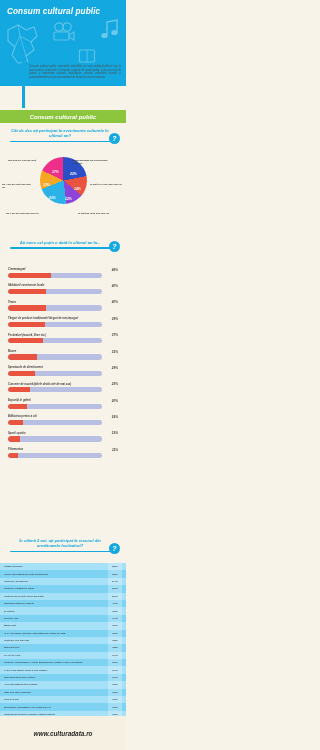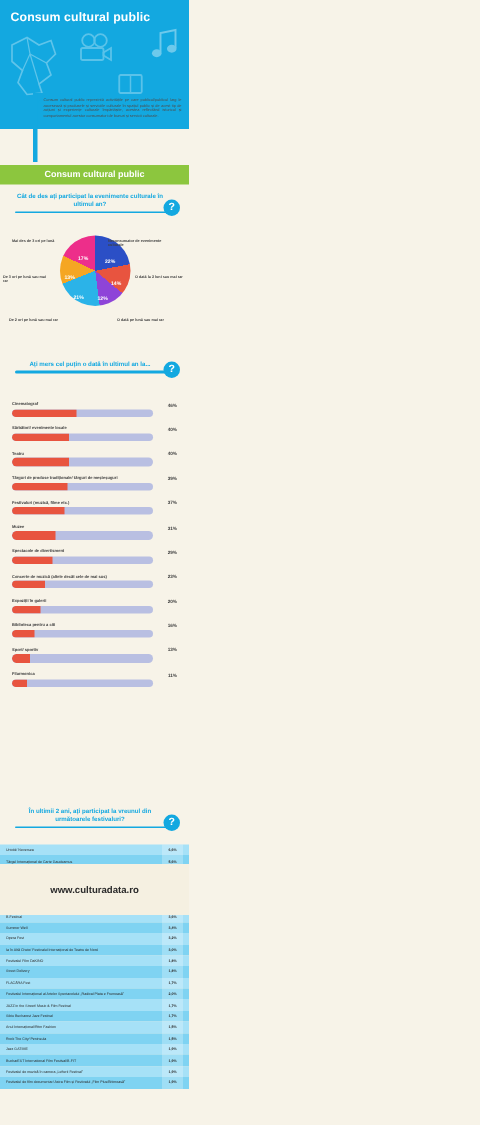--- a/index.html
+++ b/index.html
@@ -2,21 +2,21 @@
 <html><head>
 <meta charset="utf-8">
 <style>
   * { box-sizing: border-box; margin: 0; padding: 0; }
   html, body {
     width: 126px; height: 750px;
     font-family: "Liberation Sans", sans-serif;
     background: #f7f3e8;
     overflow: hidden;
   }
-  .page { width: 126px; height: 610px; position: relative; background: #f7f3e8; }
+  .page { width: 126px; height: 750px; position: relative; background: #f7f3e8; font-style: italic; }
 
   
   .header {
     position: relative;
     height: 86px;
     background: #13a8e0;
     overflow: hidden;
   }
   .header-title {
     position: absolute; left: 7px; top: 7px;

